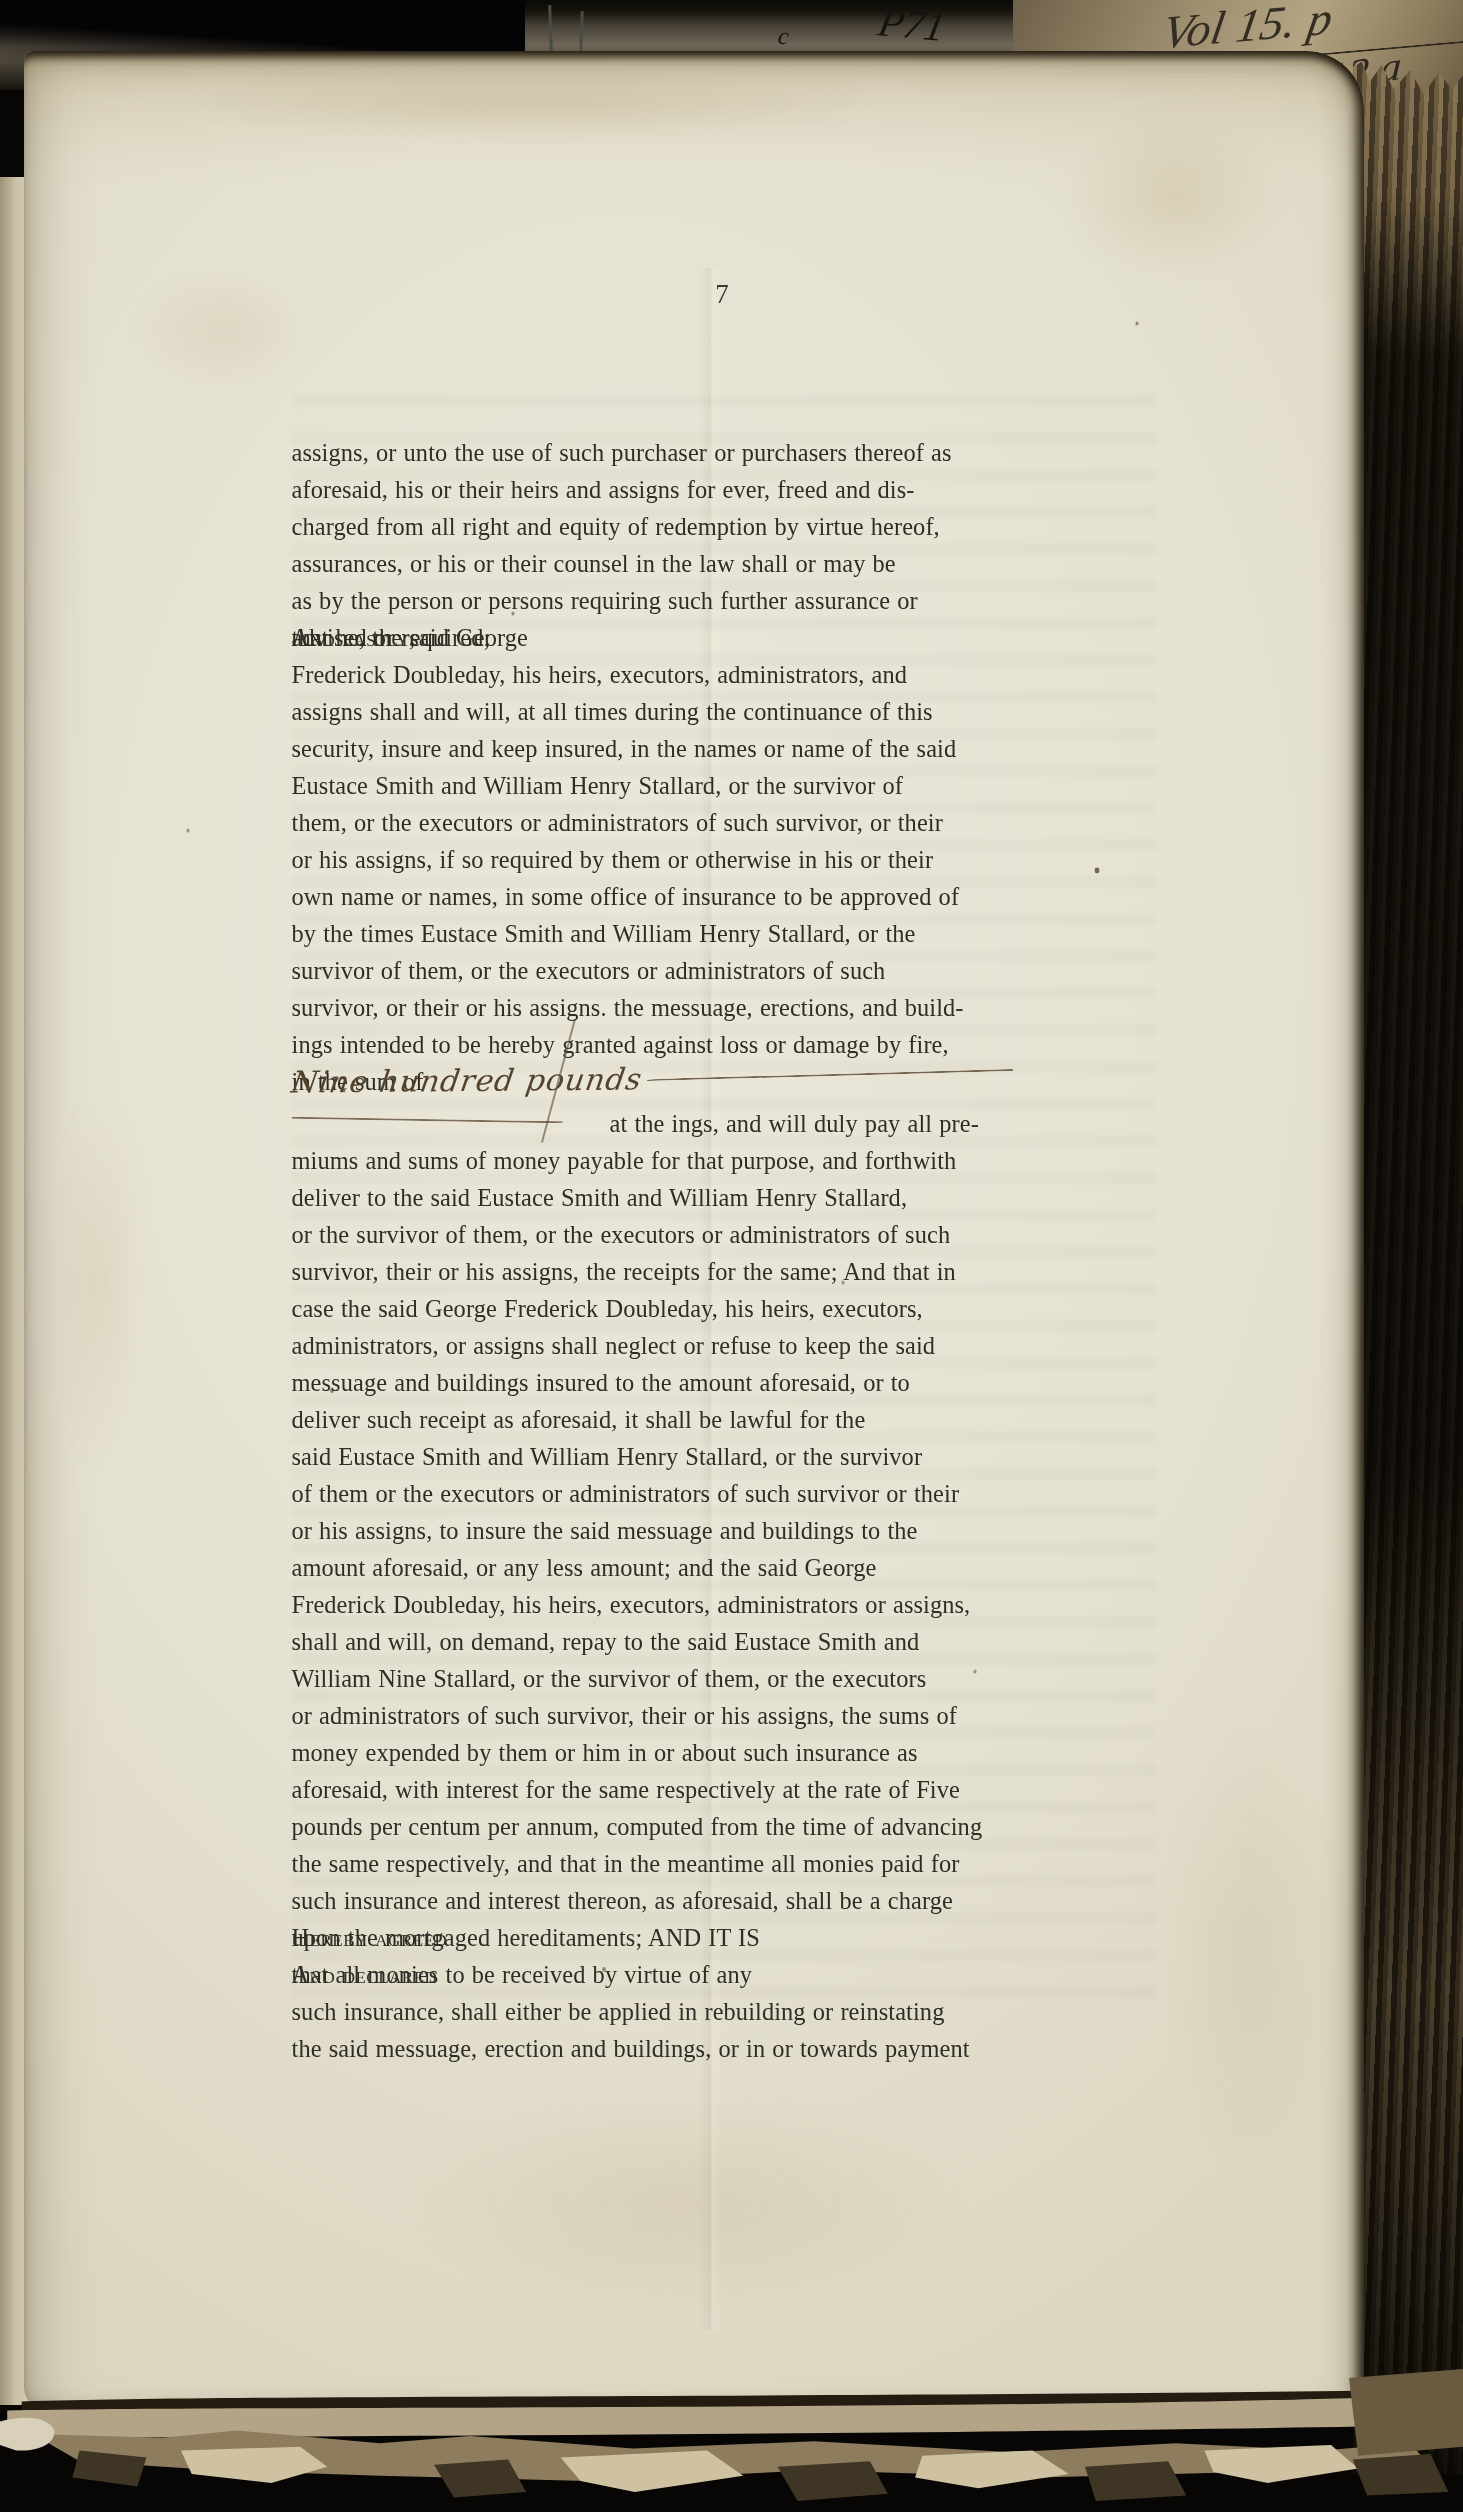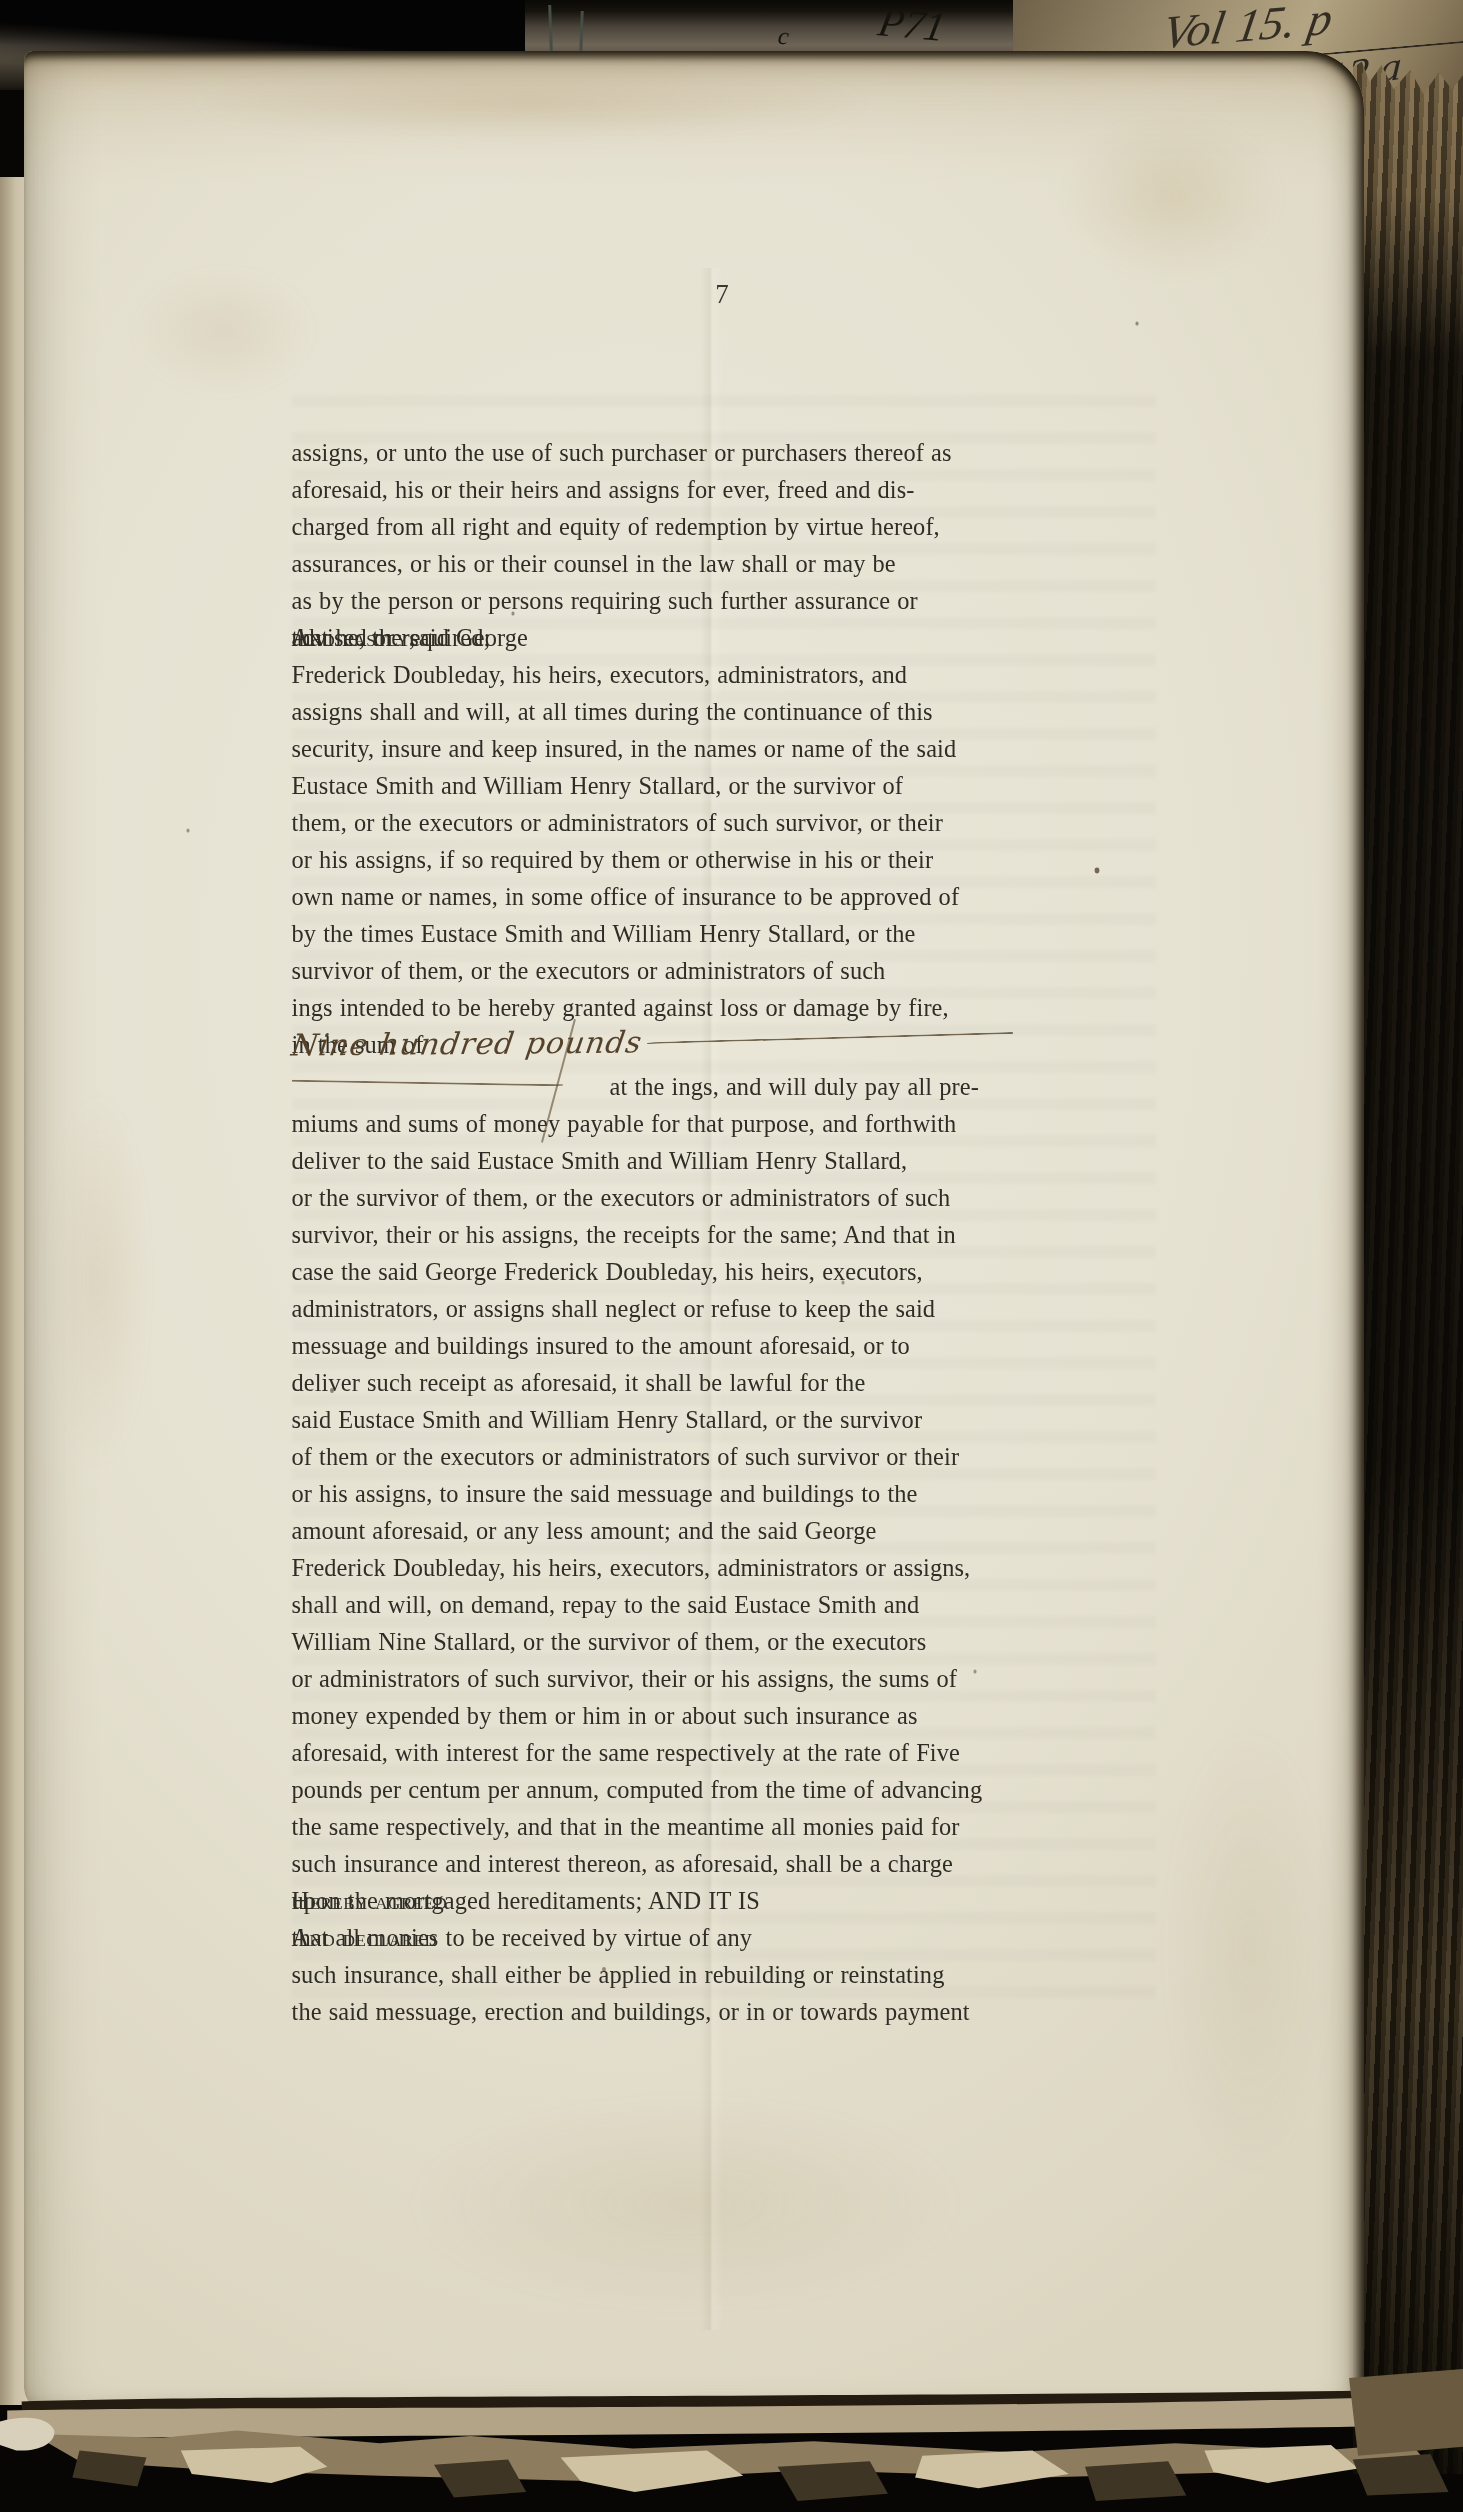--- a/index.html
+++ b/index.html
@@ -163,20 +163,23 @@
           <span>or his assigns, if so required by them or otherwise in his or their</span>
         </div>
         <div class="line">
           <span>own name or names, in some office of insurance to be approved of</span>
         </div>
         <div class="line">
           <span>by the times Eustace Smith and William Henry Stallard, or the</span>
         </div>
         <div class="line">
           <span>survivor of them, or the executors or administrators of such</span>
+        </div>
+        <div class="line">
+          <span>survivor, or their or his assigns. the messuage, erections, and build-</span>
         </div>
         <div class="line">
           <span>ings intended to be hereby granted against loss or damage by fire,</span>
         </div>
         <div class="line nojust"><span>in the sum of </span><span class="seg-hw">Nine hundred pounds</span><span class="seg-dl"></span></div>
         <div class="line gap-top"><span class="seg-dw"></span><span>at the ings, and will duly pay all pre-</span></div>
         <div class="line">
           <span>miums and sums of money payable for that purpose, and forthwith</span>
         </div>
         <div class="line">

